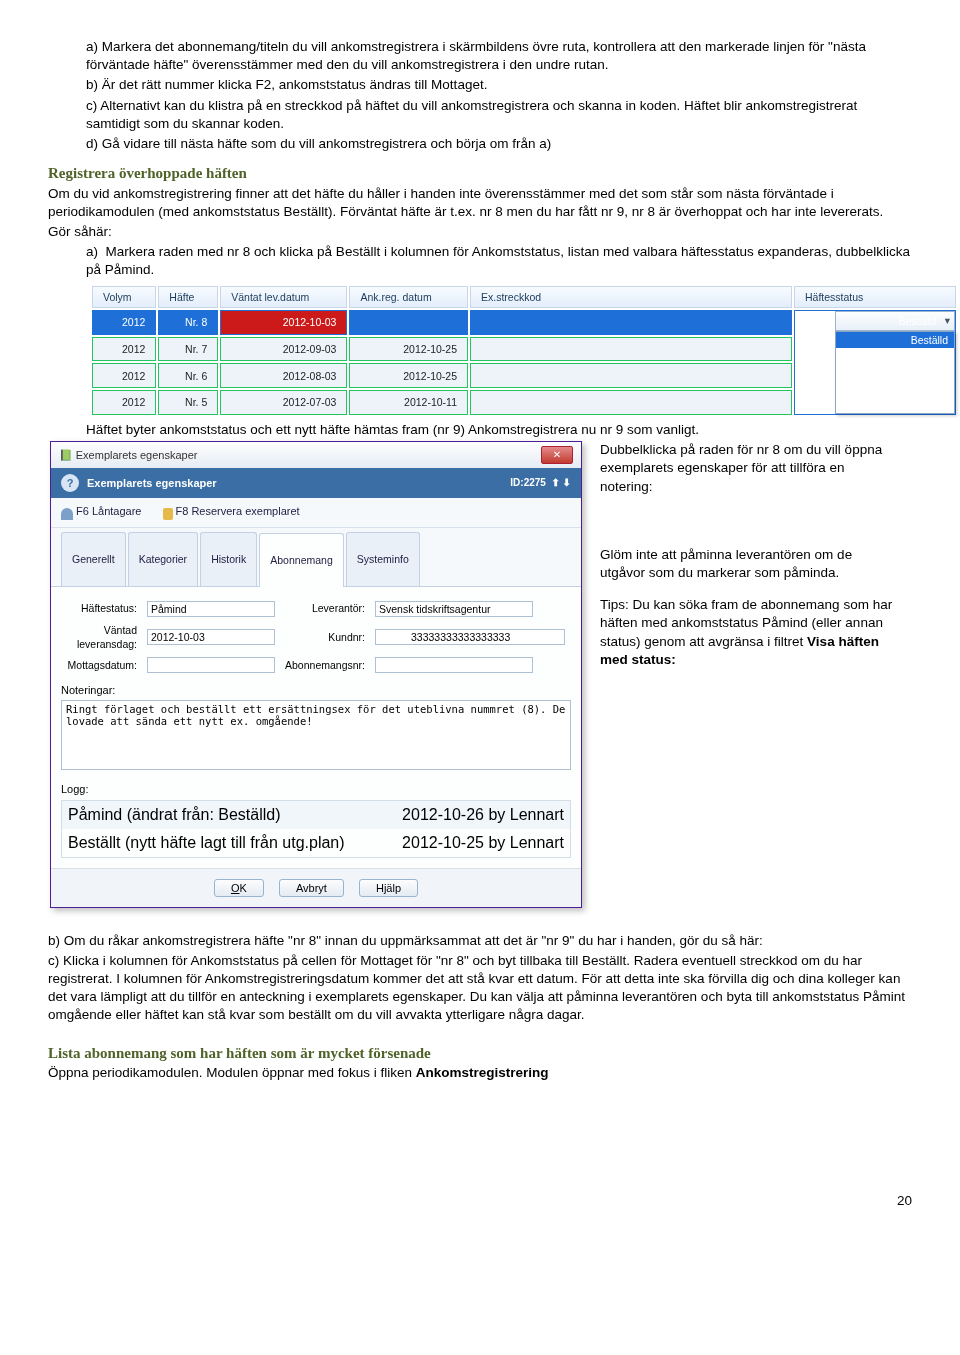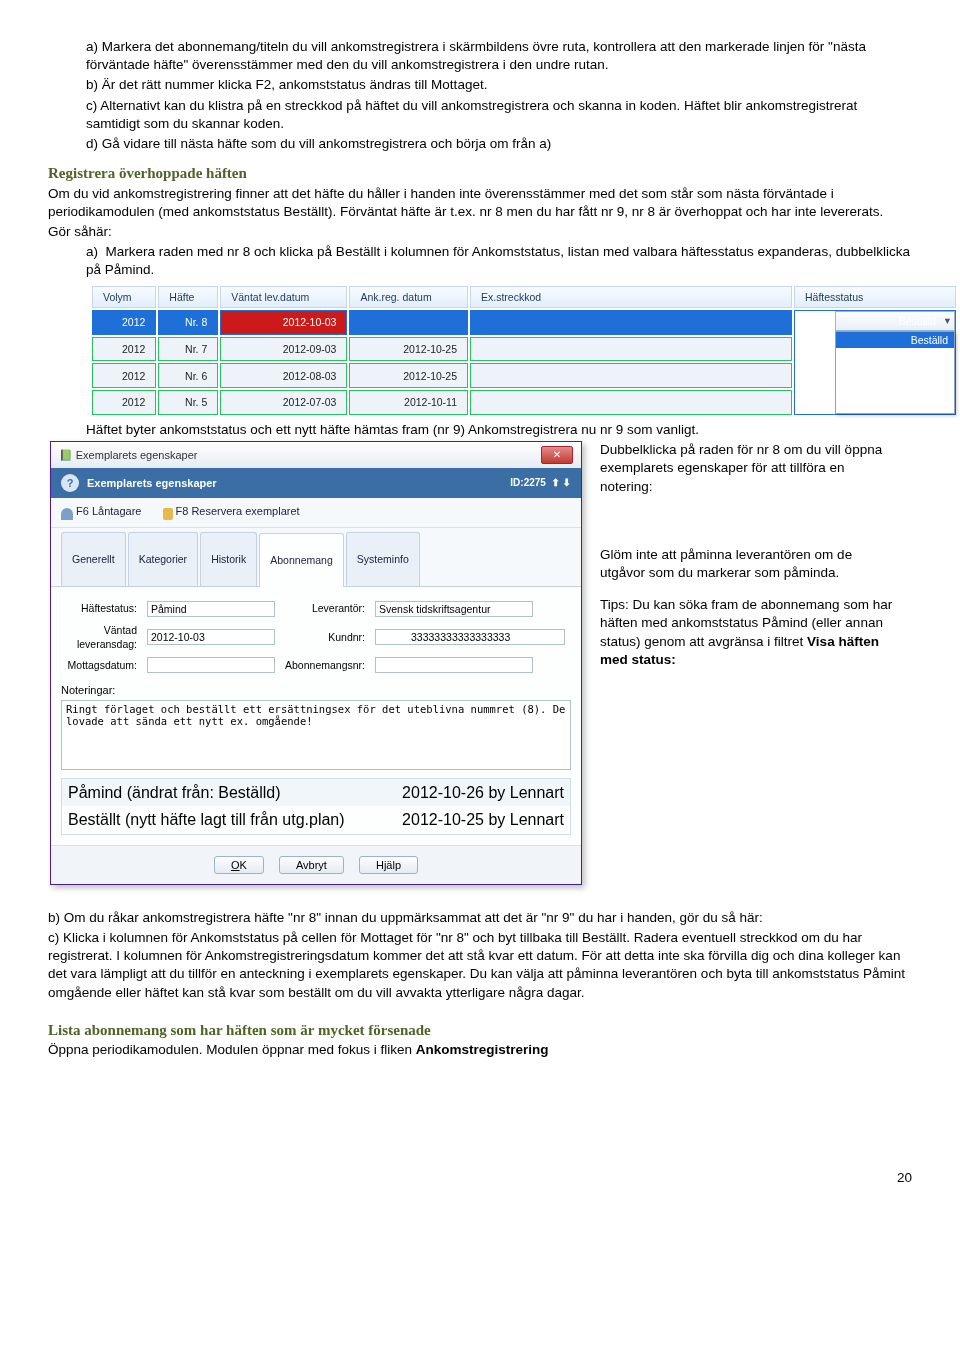--- a/index.html
+++ b/index.html
@@ -253,20 +253,21 @@
         <tr>
           <td align="right">Mottagsdatum:</td>
           <td><input style=""></td>
           <td align="right">Abonnemangsnr:</td>
           <td><input style="width: 150px;"></td>
         </tr>
       </tbody>
         </table>
       <p style="margin-top:6px">Noteringar:</p>
       <textarea class="memo" style="">Ringt förlaget och beställt ett ersättningsex för det uteblivna nummret (8). De lovade att sända ett nytt ex. omgående!</textarea>
+      <p style="margin-top:8px">Logg:</p>
       <div class="log">
         <div>
             <span>Påmind (ändrat från: Beställd)</span>
             <span>2012-10-26 by Lennart</span>
           </div>
         <div>
             <span>Beställt (nytt häfte lagt till från utg.plan)</span>
             <span>2012-10-25 by Lennart</span>
           </div>
       </div>

